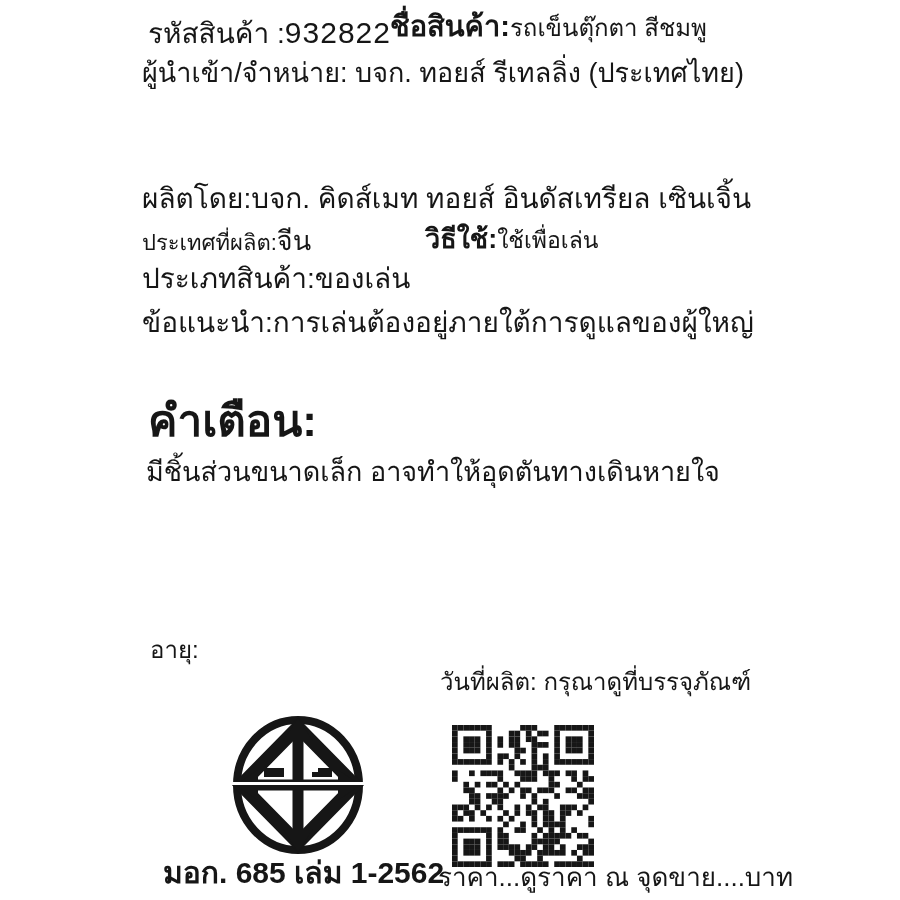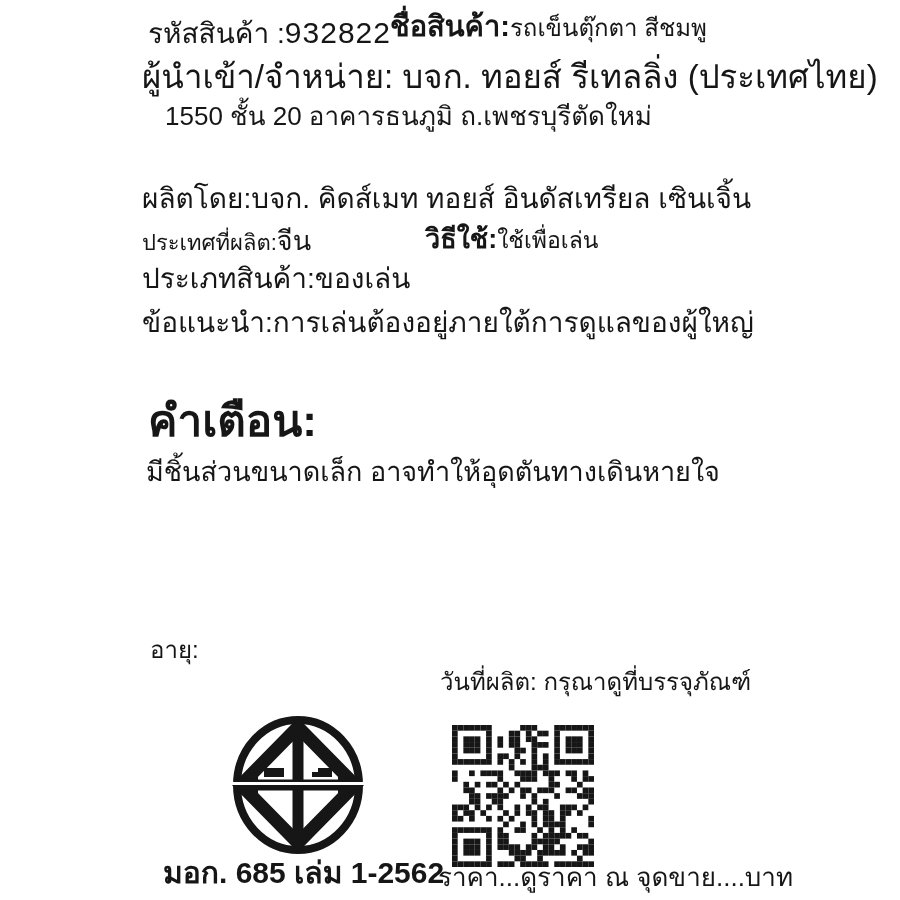--- a/index.html
+++ b/index.html
@@ -13,21 +13,21 @@
   .sheet{position:relative;width:900px;height:654px;background:#ffffff;}
   .line{position:absolute;white-space:nowrap;line-height:1.15;}
   .baseline{display:flex;align-items:baseline;}
 
   .row-code      {top:16px;  left:148px; font-size:28px;}
   .code-number   {font-size:30px; letter-spacing:1px;}
   .name-group    {position:absolute; left:242px; top:-6px;}
   .name-label    {font-size:29px; font-weight:600;text-align:right;}
   .name-value    {font-size:24px;}
 
-  .row-importer  {top:58px;  left:142px; font-size:33px;}
+  .row-importer  {top:58px;  left:142px; font-size:27px;}
   .row-addr1     {top:102px; left:165px; font-size:26px;}
   .row-addr2     {top:143px; left:160px; font-size:26px;}
   .row-mfr       {top:183px; left:142px; font-size:28px;}
 
   .row-country   {top:226px; left:142px;}
   .country-label {font-size:22px;}
   .country-value {font-size:27px;}
   .usage-group   {position:absolute; left:283px; top:-2px;}
   .usage-label   {font-size:27px; font-weight:600;}
   .usage-value   {font-size:23px;}
@@ -58,21 +58,20 @@
   <div class="line row-code baseline">
     <span>รหัสสินค้า :</span>
       <span class="code-number">932822</span>
     <span class="name-group line baseline">
       <span class="name-label">ชื่อสินค้า:</span>
         <span class="name-value">รถเข็นตุ๊กตา สีชมพู</span>
     </span>
   </div>
 
   <div class="line row-importer">ผู้นำเข้า/จำหน่าย: บจก. ทอยส์ รีเทลลิ่ง (ประเทศไทย)</div>
-  <div class="line row-addr1">1550 ชั้น 20 อาคารธนภูมิ ถ.เพชรบุรีตัดใหม่</div>
   <div class="line row-mfr">ผลิตโดย:บจก. คิดส์เมท ทอยส์ อินดัสเทรียล เซินเจิ้น</div>
 
   <div class="line row-country baseline">
     <span class="country-label">ประเทศที่ผลิต:</span>
       <span class="country-value">จีน</span>
     <span class="usage-group line baseline">
       <span class="usage-label">วิธีใช้:</span>
         <span class="usage-value">ใช้เพื่อเล่น</span>
     </span>
   </div>

